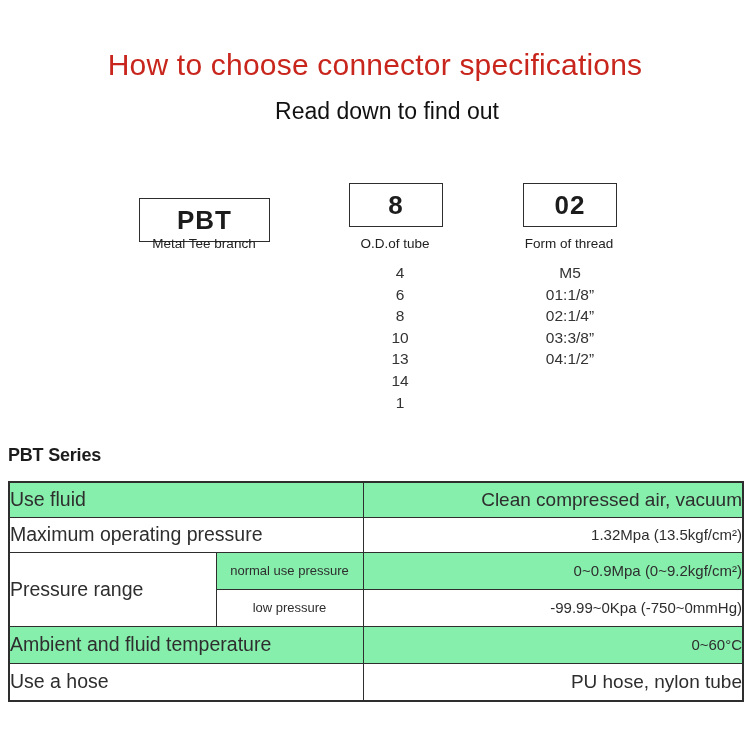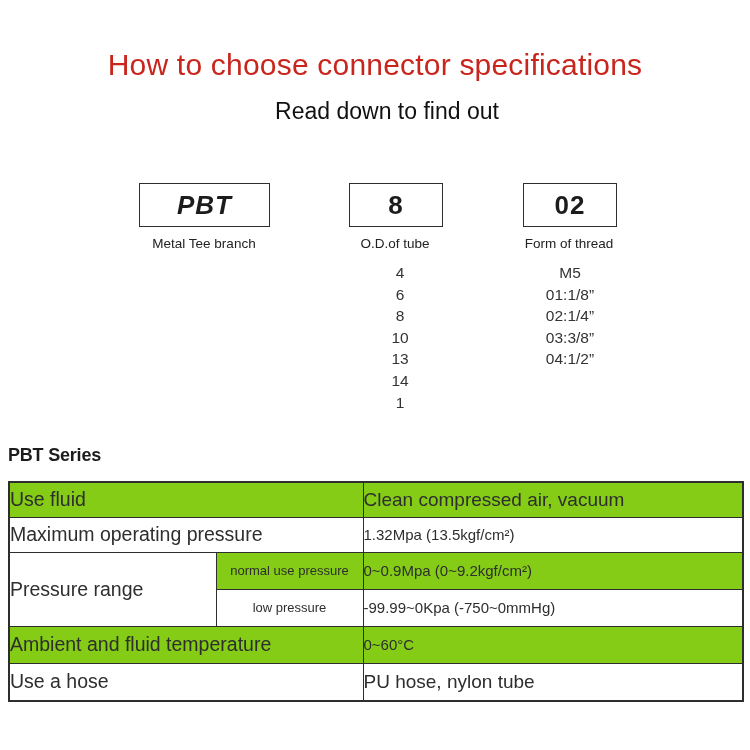--- a/index.html
+++ b/index.html
@@ -13,21 +13,21 @@
   }
   .subtitle {
     position:absolute; left:12px; top:98px; width:750px; text-align:center;
     font-size:23px; color:#111111;
   }
   .codebox {
     position:absolute; height:42px; border:1.5px solid #2e2e2e; background:#ffffff;
     display:flex; align-items:center; justify-content:center;
     font-weight:bold; font-size:26px; color:#1c1c1c; letter-spacing:1px;
   }
-  .box1 { left:139px; top:183px; width:129px;font-style:italic; }
+  .box1 { left:139px; top:198px; width:129px; }
   .box2 { left:349px; top:183px; width:92px; }
   .box3 { left:523px; top:183px; width:92px; }
   .boxlabel {
     position:absolute; top:236px; width:190px; text-align:center;
     font-size:13.5px; color:#222222;
   }
   .boxlabel1 { left:109px; }
   .boxlabel2 { left:300px; }
   .boxlabel3 { left:474px; }
   .optlist {
@@ -44,24 +44,24 @@
     position:absolute; left:8px; top:481px; width:734px;
     border-collapse:collapse; table-layout:fixed;
     border:2px solid #2e2e2e;
   }
   table.spec td {
     border:1px solid #2e2e2e; padding:0; color:#2e2e2e;
     overflow:hidden;
   }
   td.lbl  { font-size:19.5px; padding-left:22px; text-align:left; }
   td.sub  { font-size:13px;  text-align:center; }
-  td.val  { text-align:left; }
+  td.val  { text-align:right; }
   td.big  { font-size:19px; }
   td.sm   { font-size:15px; }
-  td.beige{ background:#84cc16; }
+  td.beige{ background:#86efac; }
   tr.h35 { height:35px; }
   tr.h37 { height:37px; }
   tr.h38 { height:38px;padding-left:24px; }
 </style>
 </head>
 <body>
 
 <div class="page">
 
   <h1 class="title" style="color:#c8261d;">How to choose connector specifications</h1>

